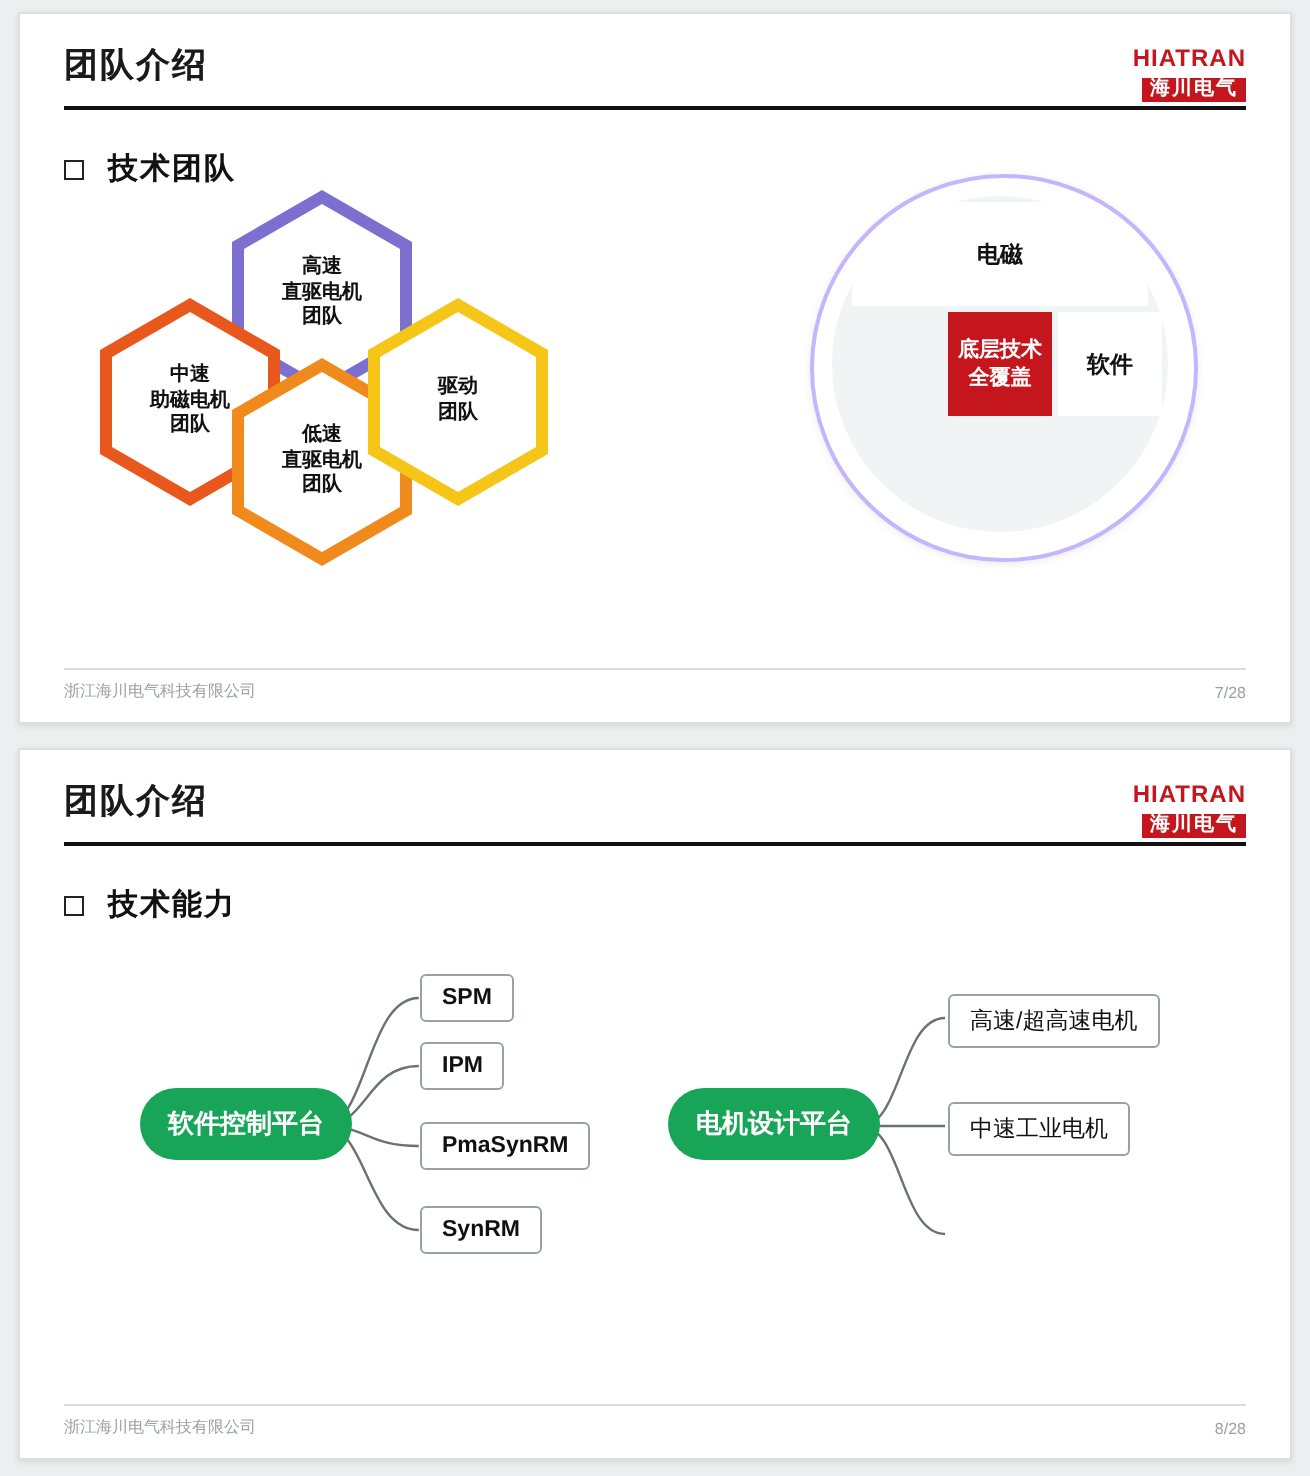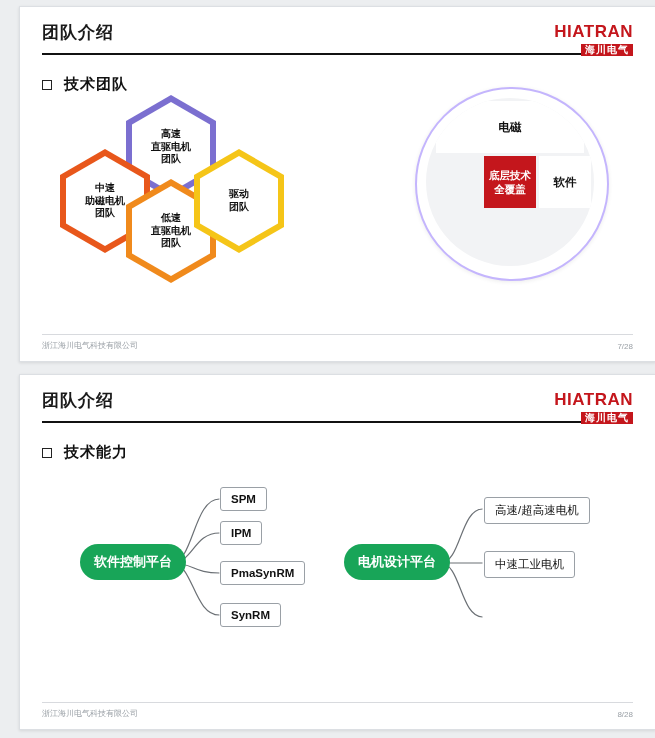--- a/index.html
+++ b/index.html
@@ -10,21 +10,21 @@
   }
   body {
     width: 655px;
     height: 738px;
     overflow: hidden;
   }
   .deck {
     display: flex;
     flex-direction: column;
     gap: 12px;
-    padding: 6px 19px;
+    padding: 6px 9px;
     box-sizing: border-box;
   }
   .slide {
     position: relative;
     width: 637px;
     height: 356px;
     background: #ffffff;
     box-sizing: border-box;
     border: 1px solid #dcdfe3;
     box-shadow: 0 1px 3px rgba(0,0,0,0.10);
@@ -50,21 +50,21 @@
     width: 100%;
   }
   .logo {
     position: absolute;
     right: 0;
     top: 2px;
     text-align: right;
     line-height: 1;
   }
   .logo-main {
-    font-size: 17px;
+    font-size: 12px;
     font-weight: bold;
     color: #c4161c;
     letter-spacing: 0.5px;
     font-family: "Liberation Sans", sans-serif;
   }
   .logo-sub {
     margin-top: 3px;
     font-size: 10px;
     font-weight: bold;
     color: #ffffff;

